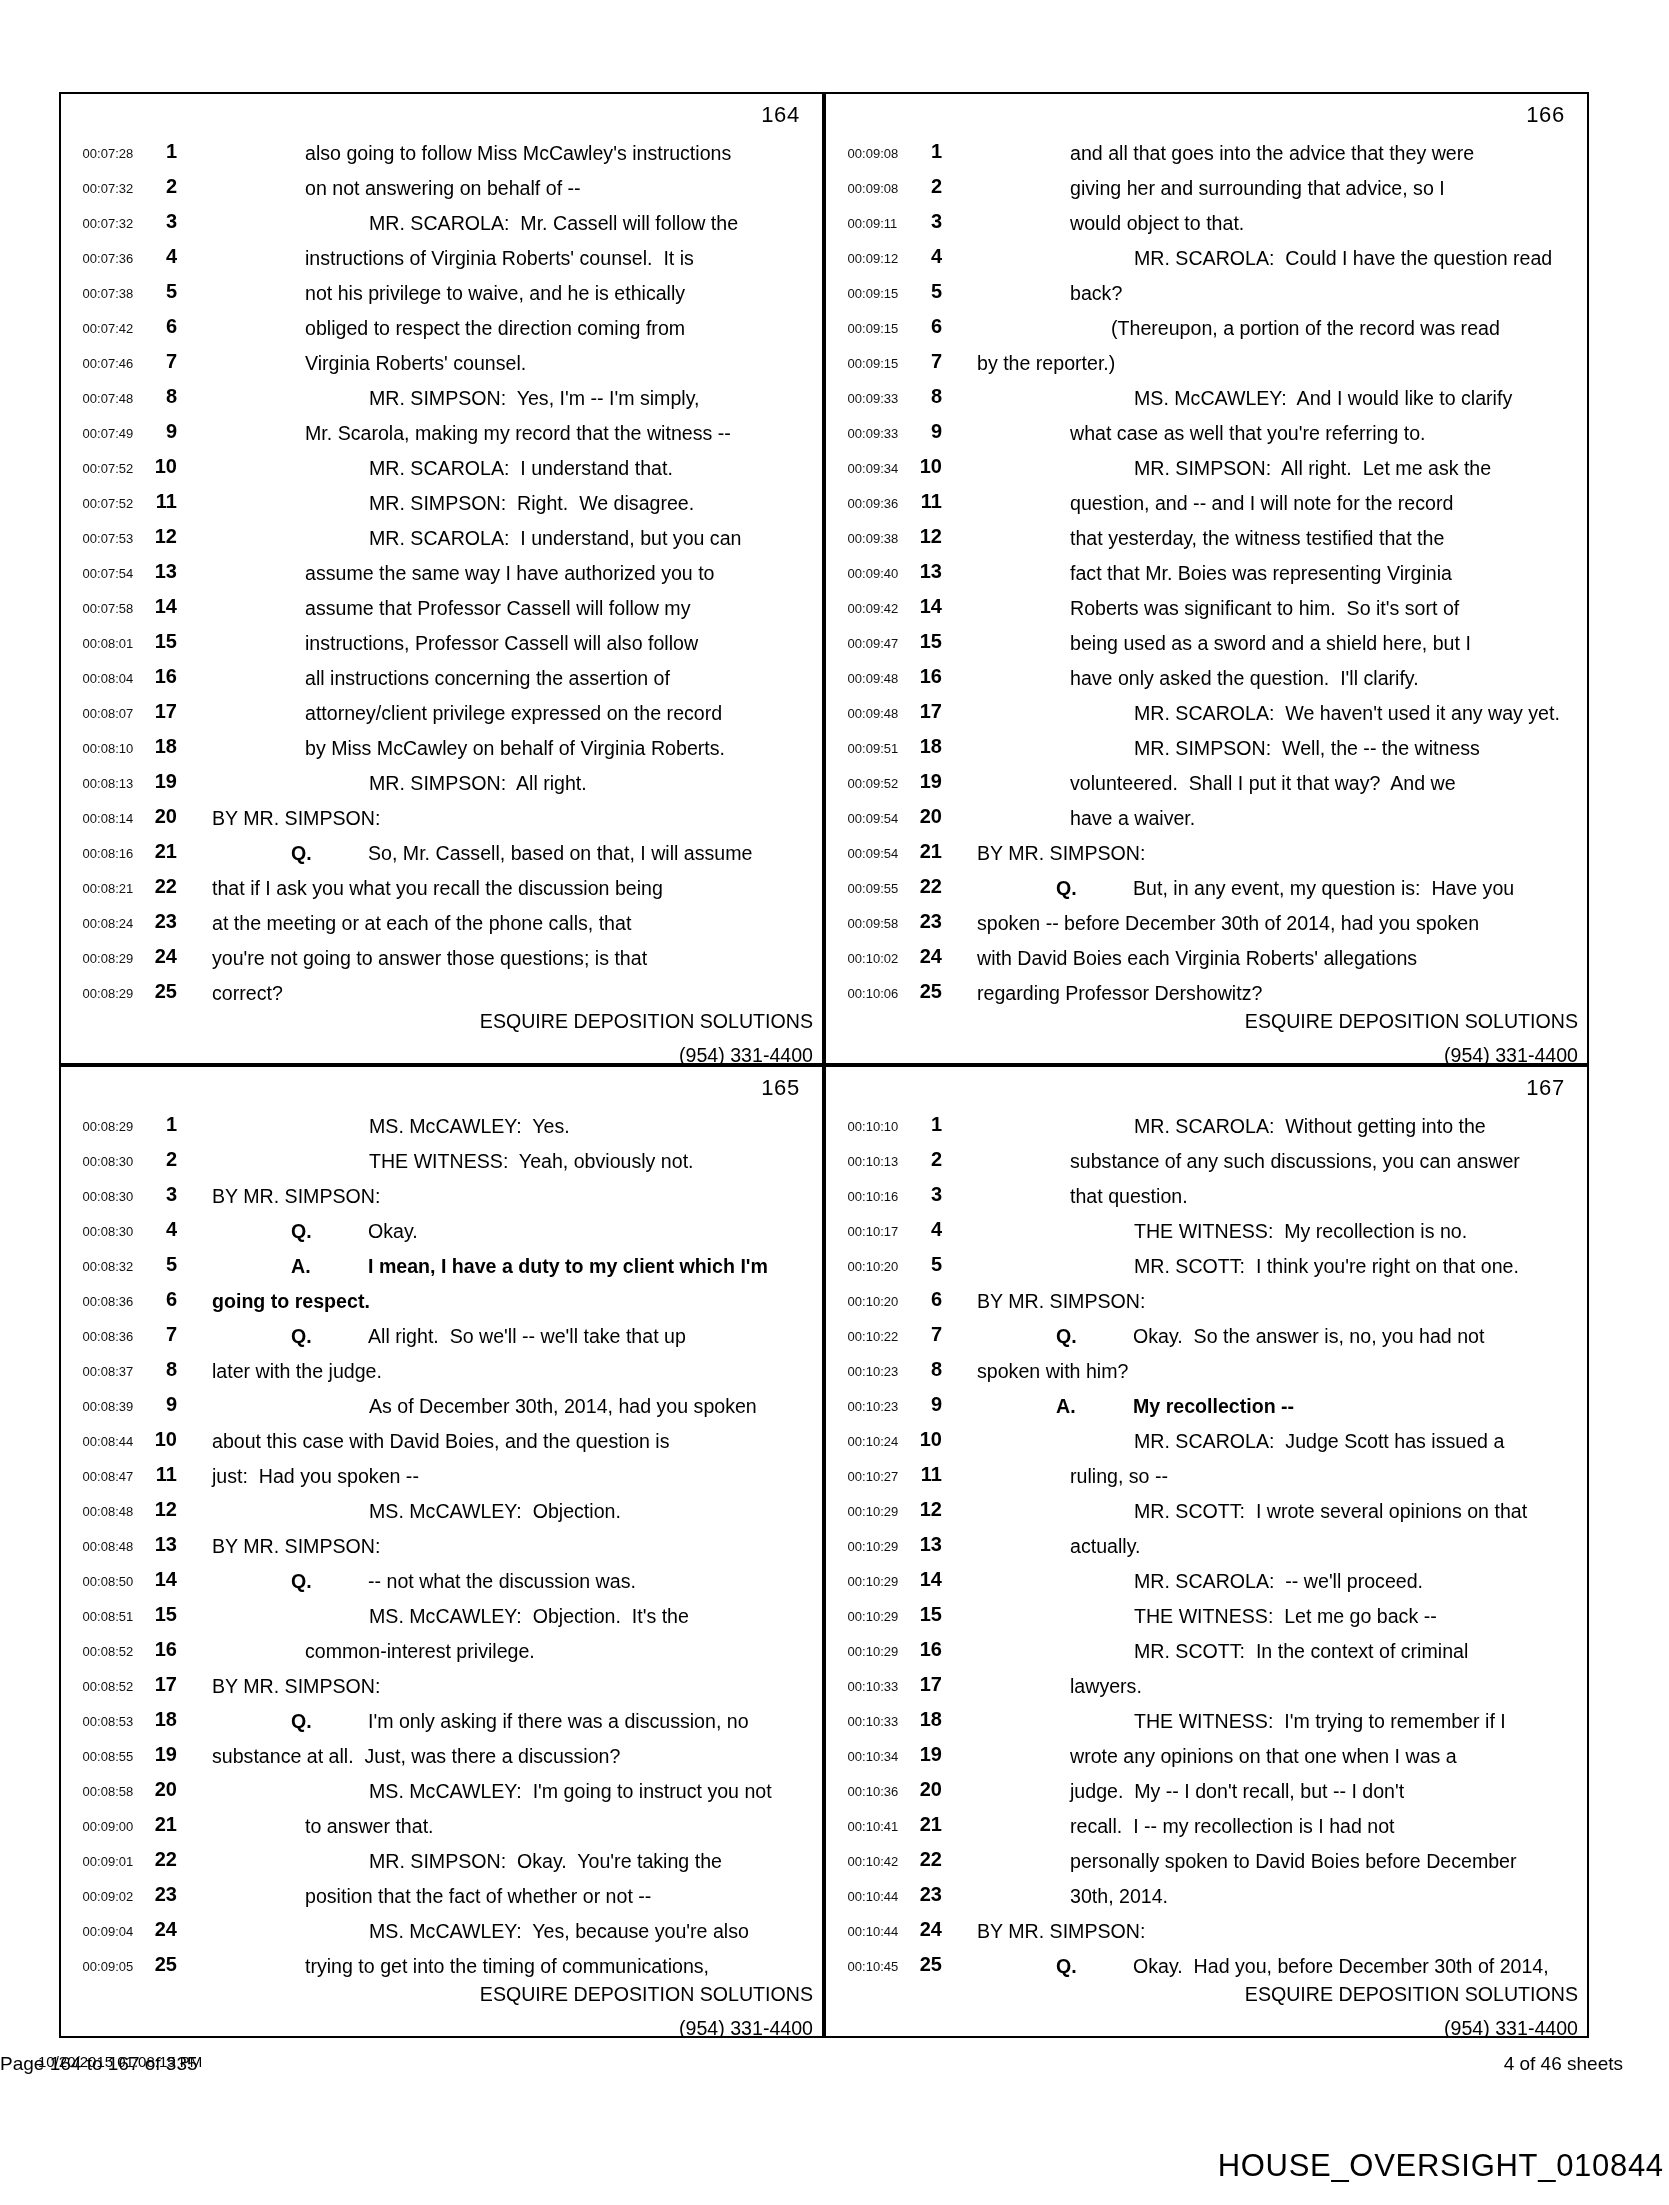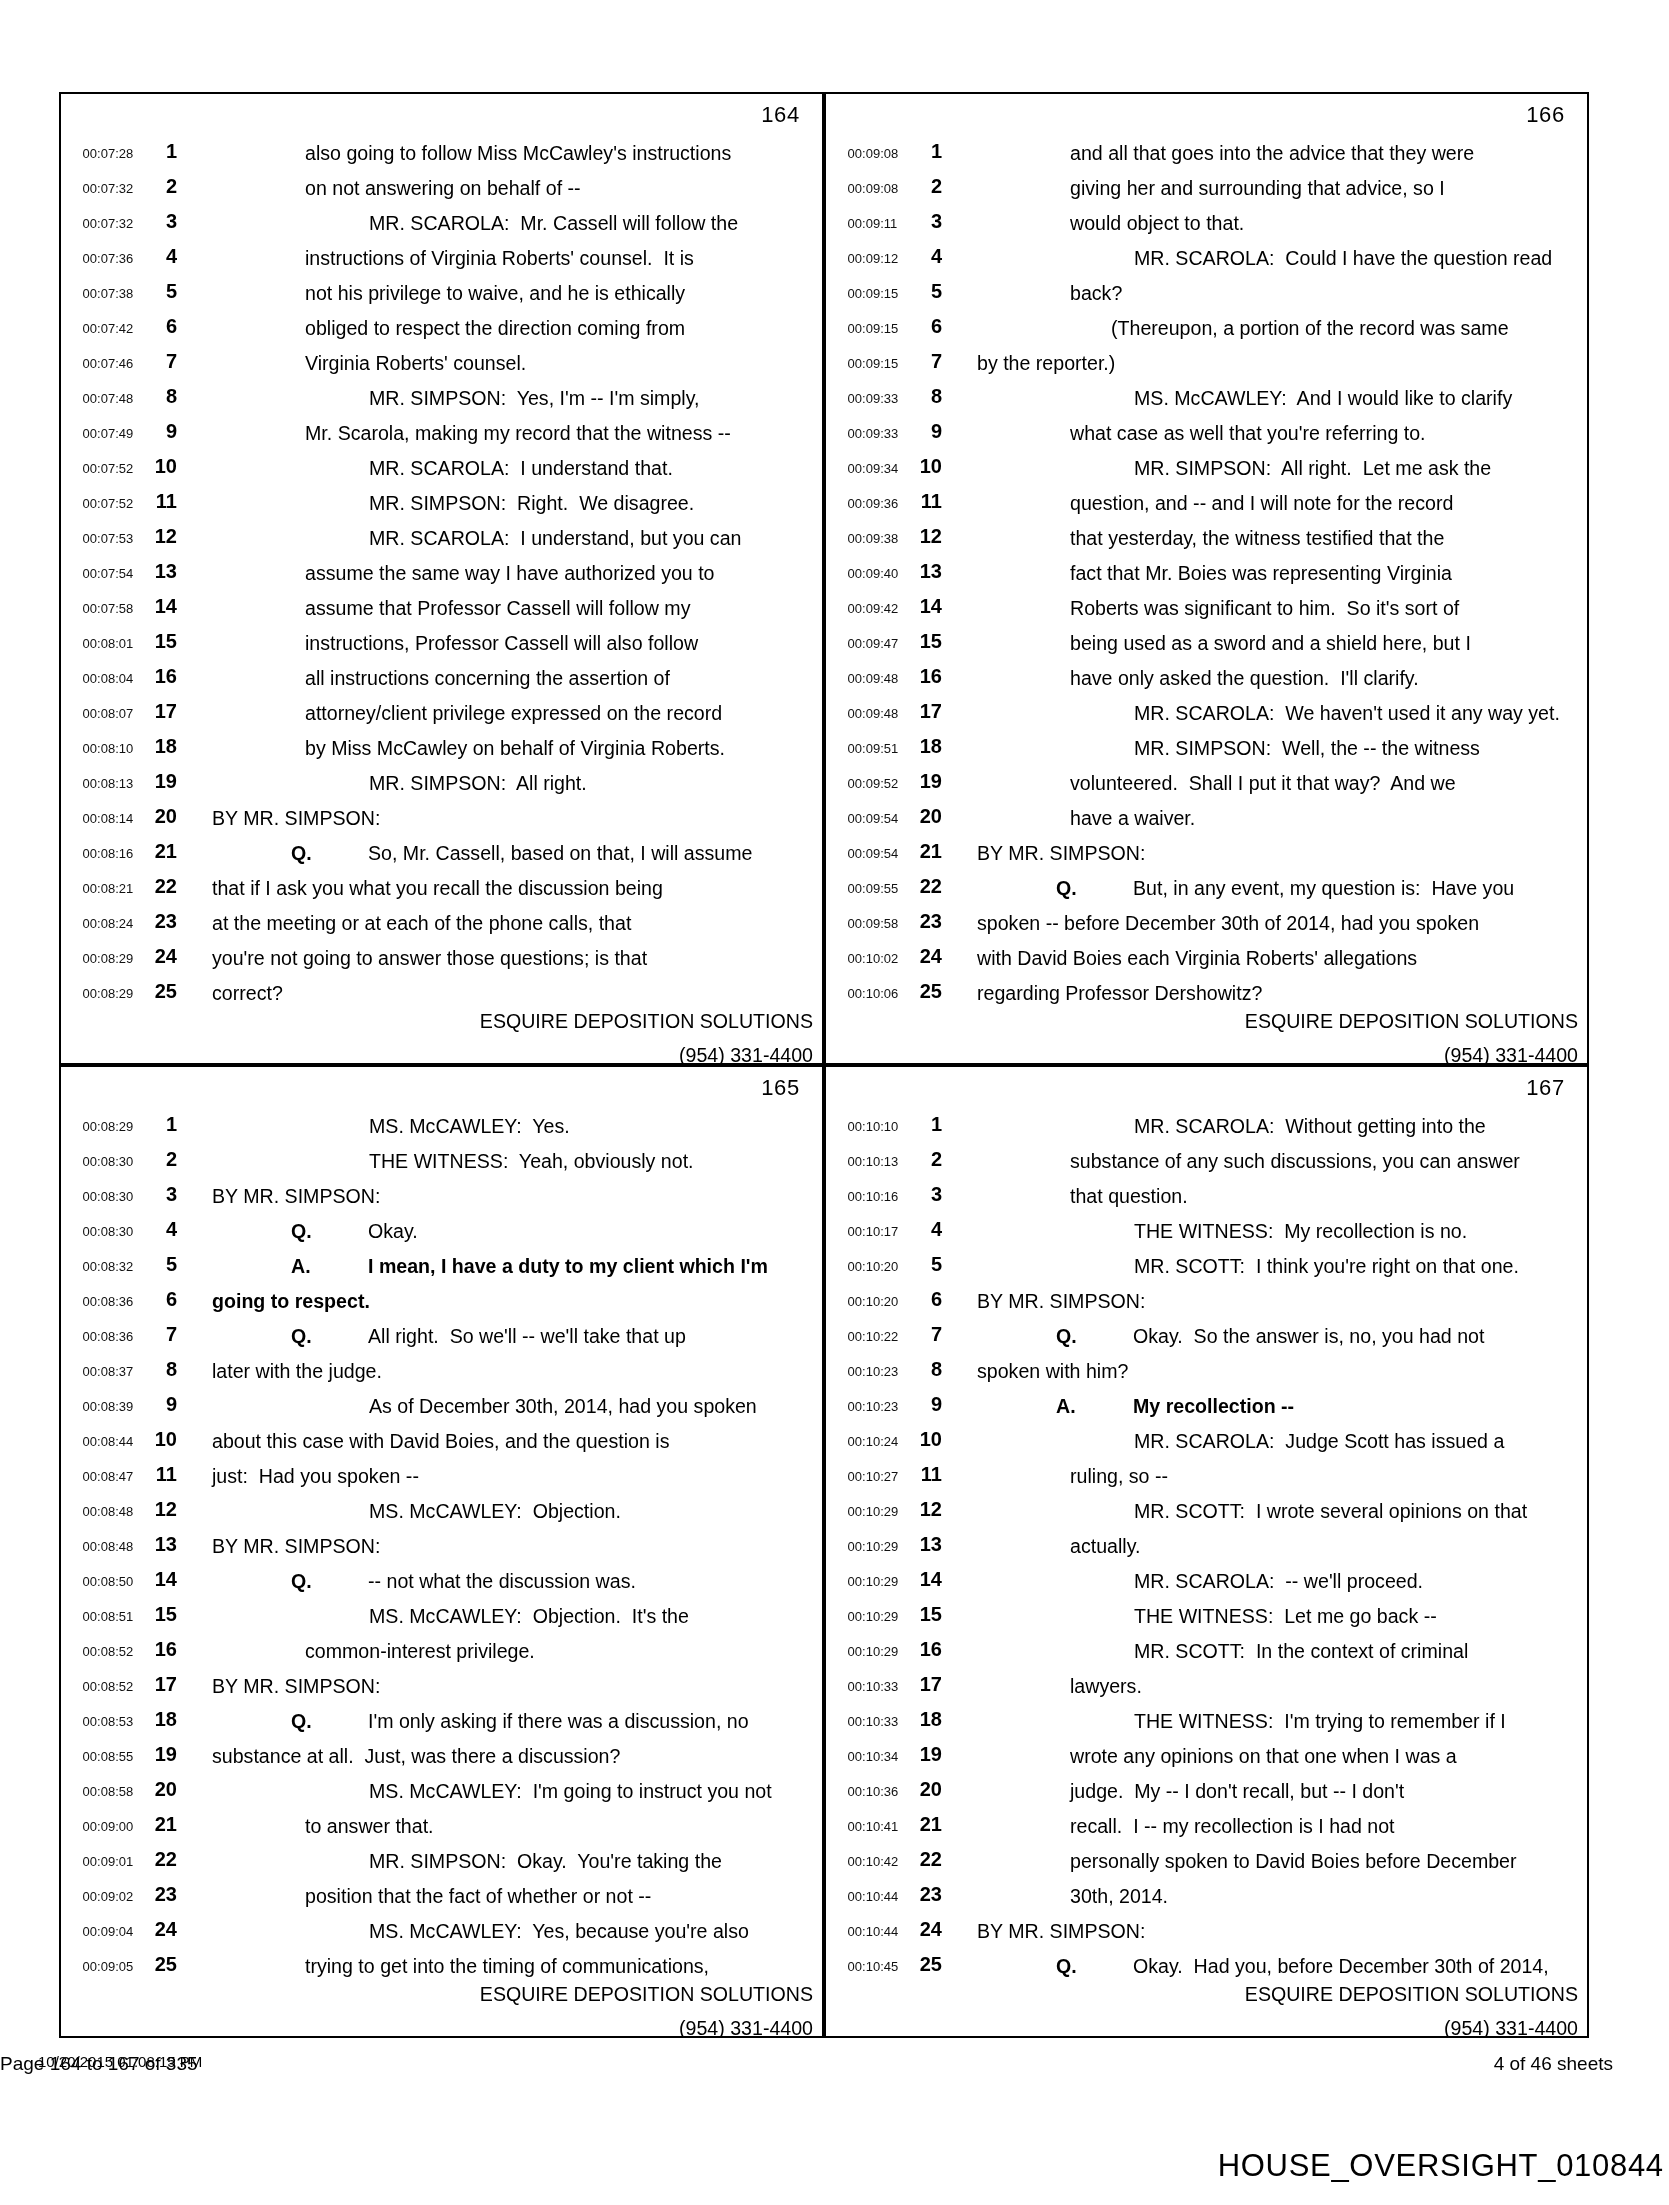--- a/index.html
+++ b/index.html
@@ -22,21 +22,21 @@
   .i1 .txt{left:244px}
   .ip .txt{left:285px}
   .i2 .txt{left:308px}
   .iq .txt{left:230px}
   .qa{font-weight:700;display:inline-block;min-width:77px}
   .b .txt{font-weight:700}
   .esq-name{position:absolute;top:916px;left:151px;width:601px;text-align:right;font-size:19.6px;white-space:pre}
   .esq-phone{position:absolute;top:950px;left:151px;width:601px;text-align:right;font-size:19.6px;white-space:pre}
   .sheet-footer-left{position:absolute;left:38px;top:2053px;font-size:15px}
   .sheet-footer-center{position:absolute;left:0;top:2053px;width:1511px;text-align:left;font-size:19px}
-  .sheet-footer-right{position:absolute;right:56px;top:2053px;font-size:19px}
+  .sheet-footer-right{position:absolute;right:46px;top:2053px;font-size:19px}
   .bates{position:absolute;right:5.2px;top:2148px;font-size:31px;letter-spacing:0.7px}
 </style>
 </head>
 <body>
 
 <div class="grid">
 
   <div class="pagebox">
     <div class="page-number">164</div>
     <div class="lines">
@@ -194,21 +194,21 @@
     <span class="txt"><span>MR. SCAROLA:  Could I have the question read</span></span>
   </div>
         <div class="line i1">
     <span class="ts">00:09:15</span>
     <span class="num">5</span>
     <span class="txt"><span>back?</span></span>
   </div>
         <div class="line ip">
     <span class="ts">00:09:15</span>
     <span class="num">6</span>
-    <span class="txt"><span>(Thereupon, a portion of the record was same</span></span>
+    <span class="txt"><span>(Thereupon, a portion of the record was read</span></span>
   </div>
         <div class="line i0">
     <span class="ts">00:09:15</span>
     <span class="num">7</span>
     <span class="txt"><span>by the reporter.)</span></span>
   </div>
         <div class="line i2">
     <span class="ts">00:09:33</span>
     <span class="num">8</span>
     <span class="txt"><span>MS. McCAWLEY:  And I would like to clarify</span></span>

